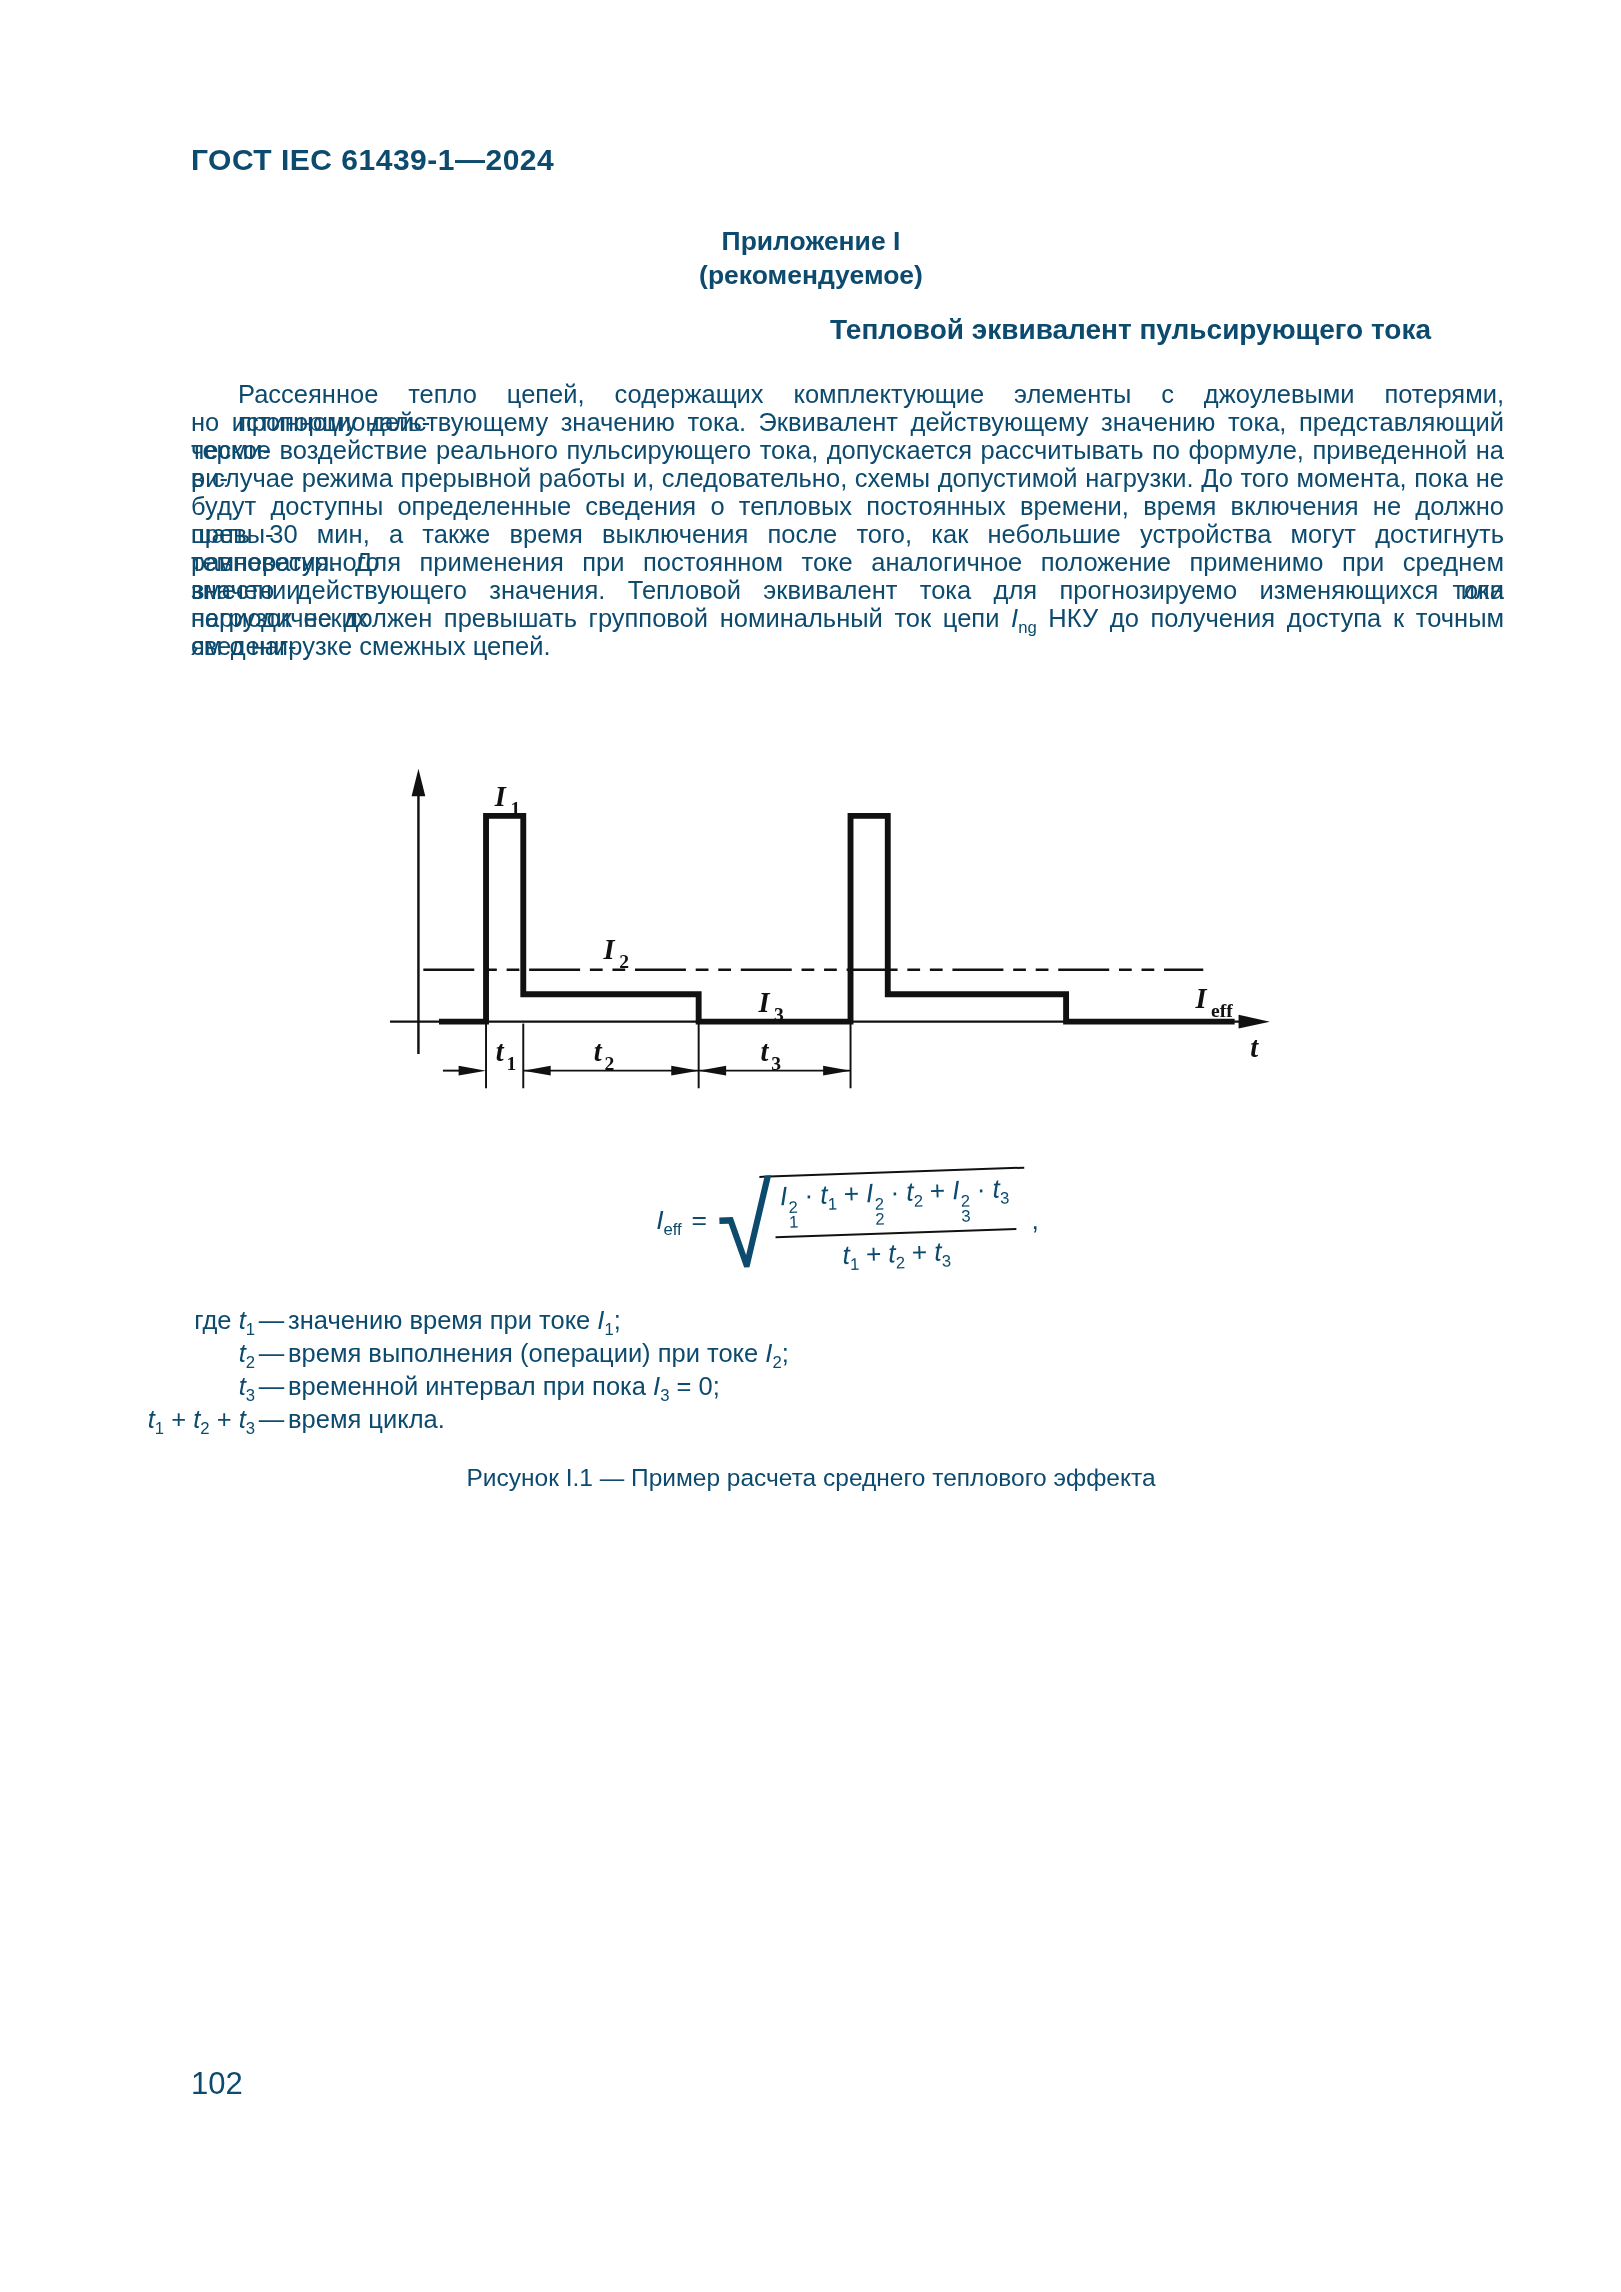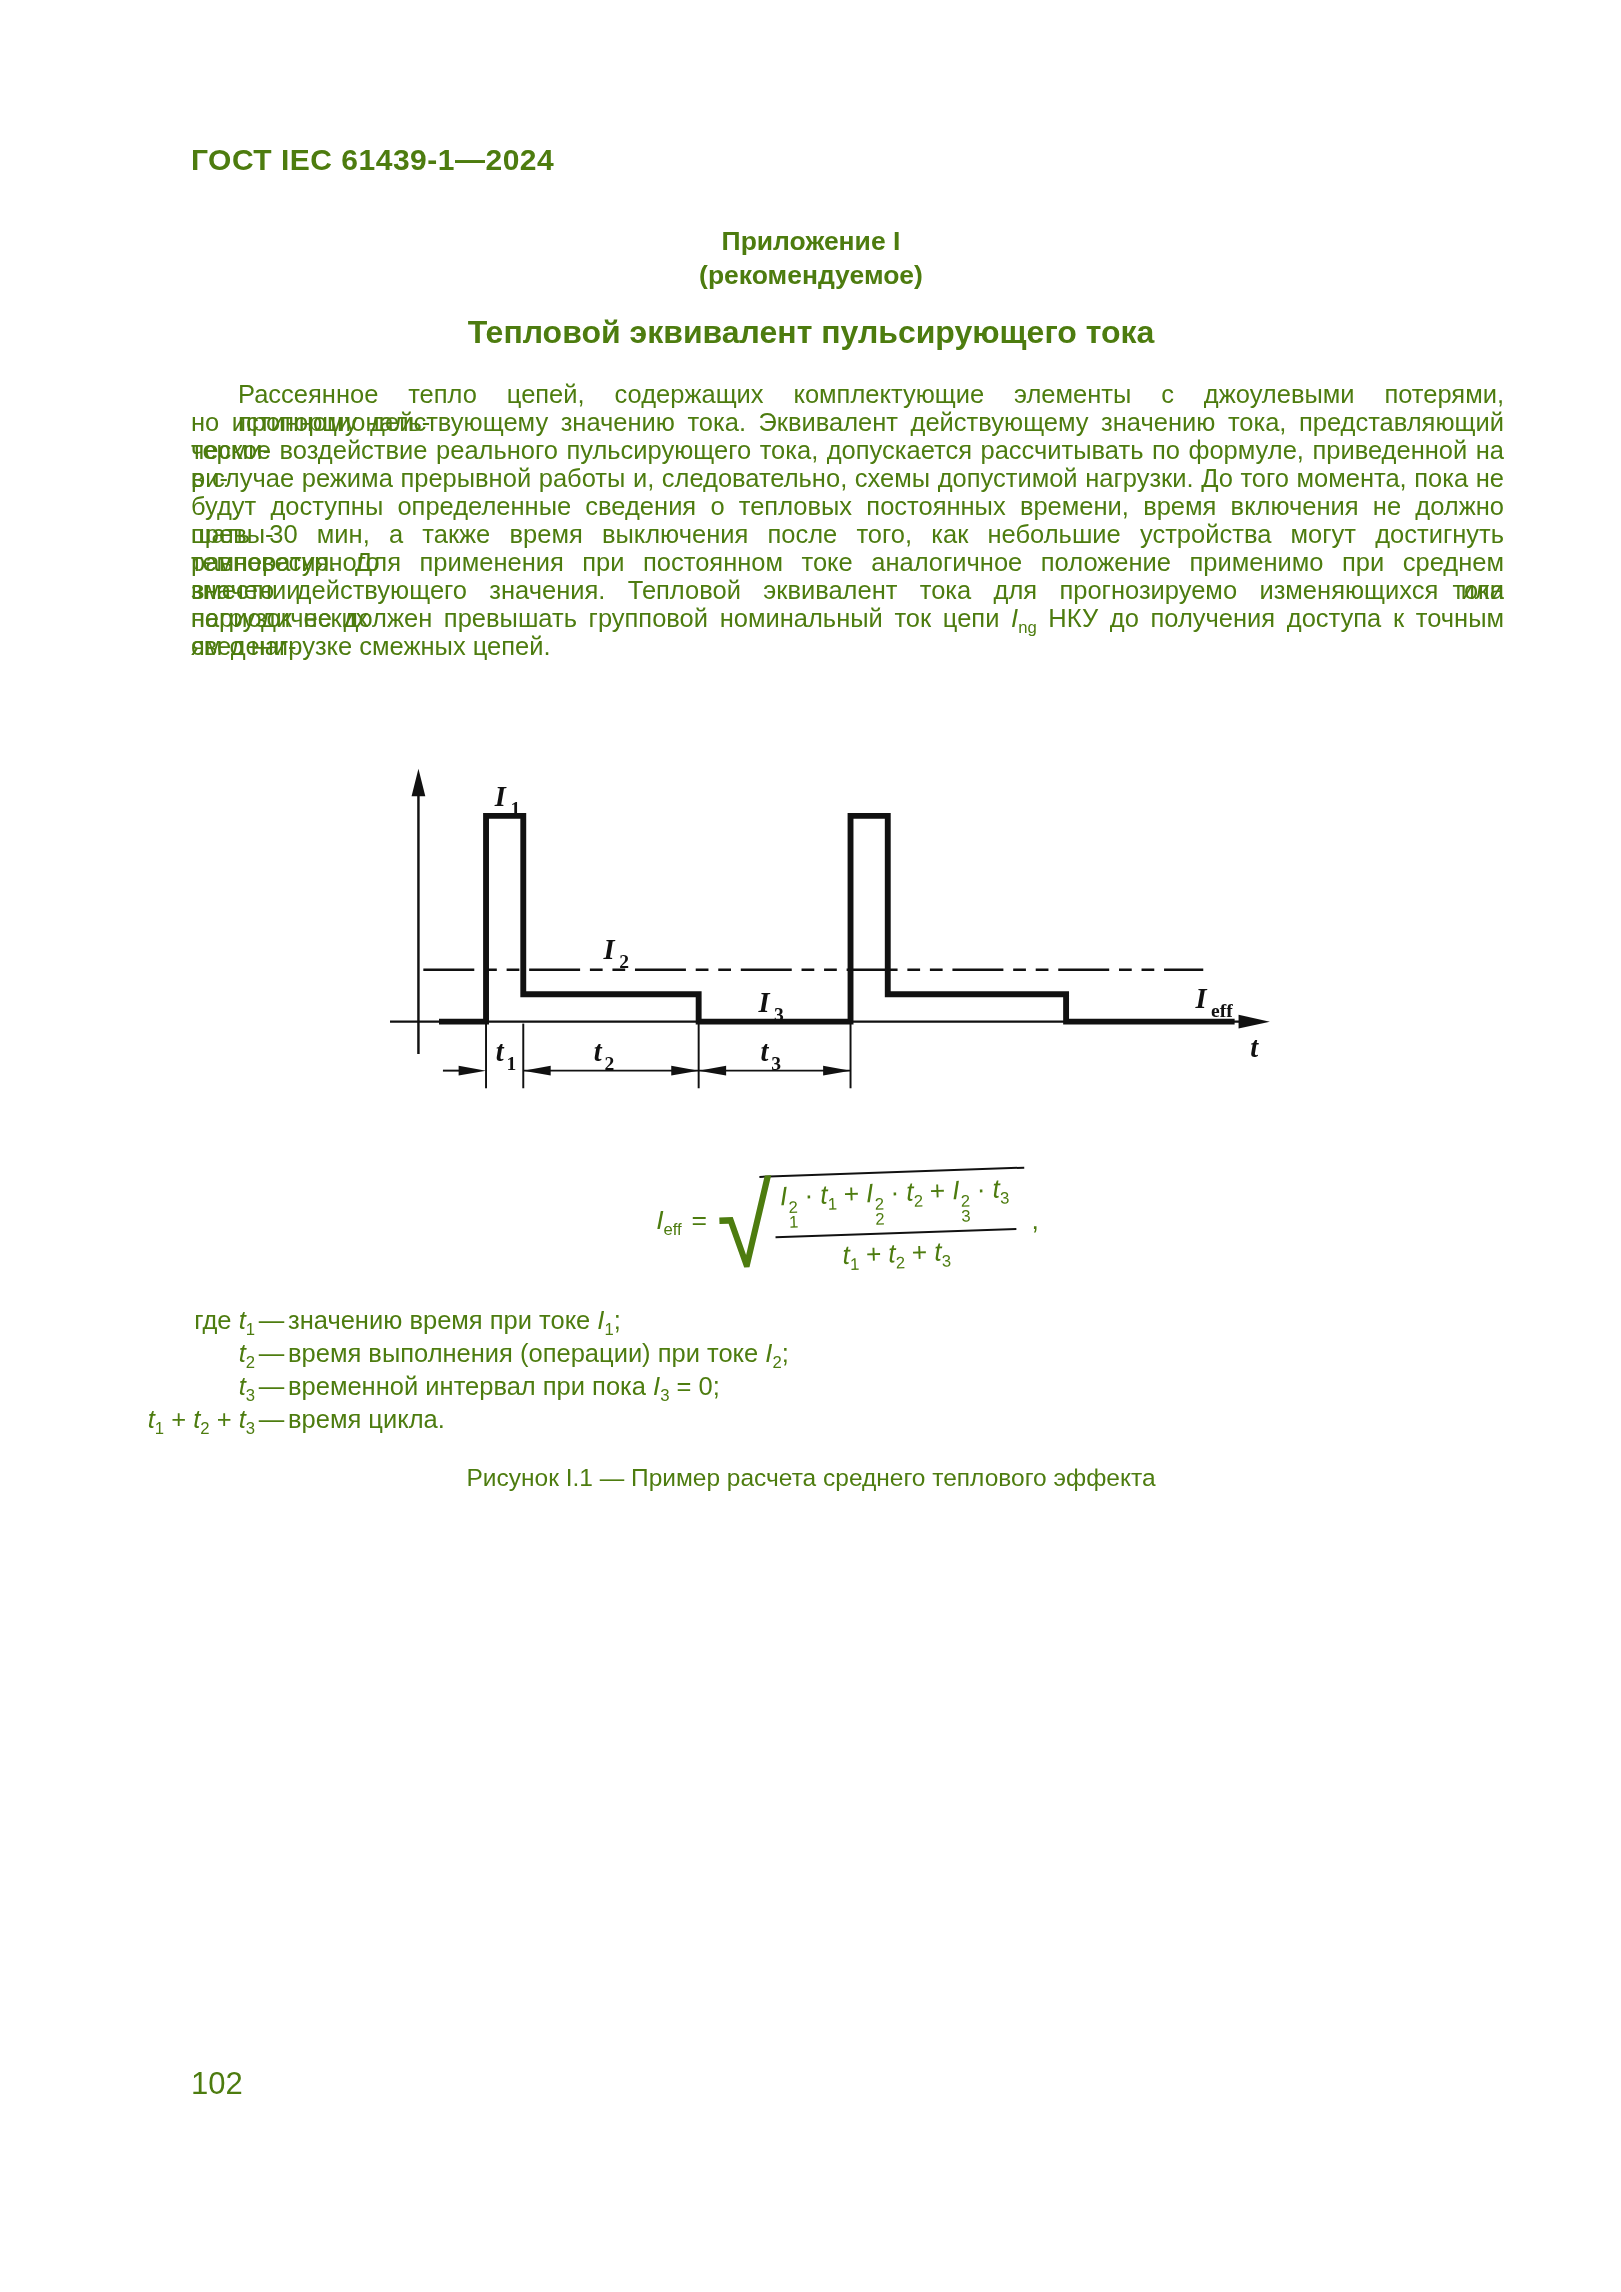--- a/index.html
+++ b/index.html
@@ -1,24 +1,24 @@
 <!DOCTYPE html>
 <html><head>
 <meta charset="utf-8">
 <style>
   html,body{margin:0;padding:0;background:#e8e8e8;}
   .page{
     position:relative;width:1621px;height:2293px;background:#ffffff;
-    font-family:"Liberation Sans",sans-serif;color:#4d7c0f;margin:0 auto;overflow:hidden;
+    font-family:"Liberation Sans",sans-serif;color:#0c4a6e;margin:0 auto;overflow:hidden;
   }
   .hdr{position:absolute;left:191px;top:143px;font-size:30px;font-weight:bold;letter-spacing:0.5px;}
   .centerband{position:absolute;left:191px;width:1240px;text-align:center;}
   .appx{top:226px;font-size:26.5px;font-weight:bold;}
   .appx2{top:260px;font-size:26.5px;font-weight:bold;}
-  .apptitle{top:314px;font-size:32px;font-weight:bold;}
+  .apptitle{top:314px;font-size:28px;font-weight:bold;text-align:right;}
   .para{position:absolute;left:191px;top:380px;width:1313px;font-size:25.5px;line-height:28px;}
   .jl{text-align:justify;text-align-last:justify;white-space:normal;height:28px;overflow:visible;}
   .jl.ind{padding-left:47px;}
   .jl.last{text-align-last:left;}
   .isym{font-style:italic;}
   sub.ssub{font-size:16.7px;line-height:0;}
   
   .figsvg{position:absolute;left:294px;top:755px;}
   .flbl{font-family:"Liberation Serif",serif;font-style:italic;font-weight:bold;font-size:29px;fill:#111;}
   .flbs{font-family:"Liberation Serif",serif;font-style:italic;font-weight:bold;font-size:20px;fill:#111;}

